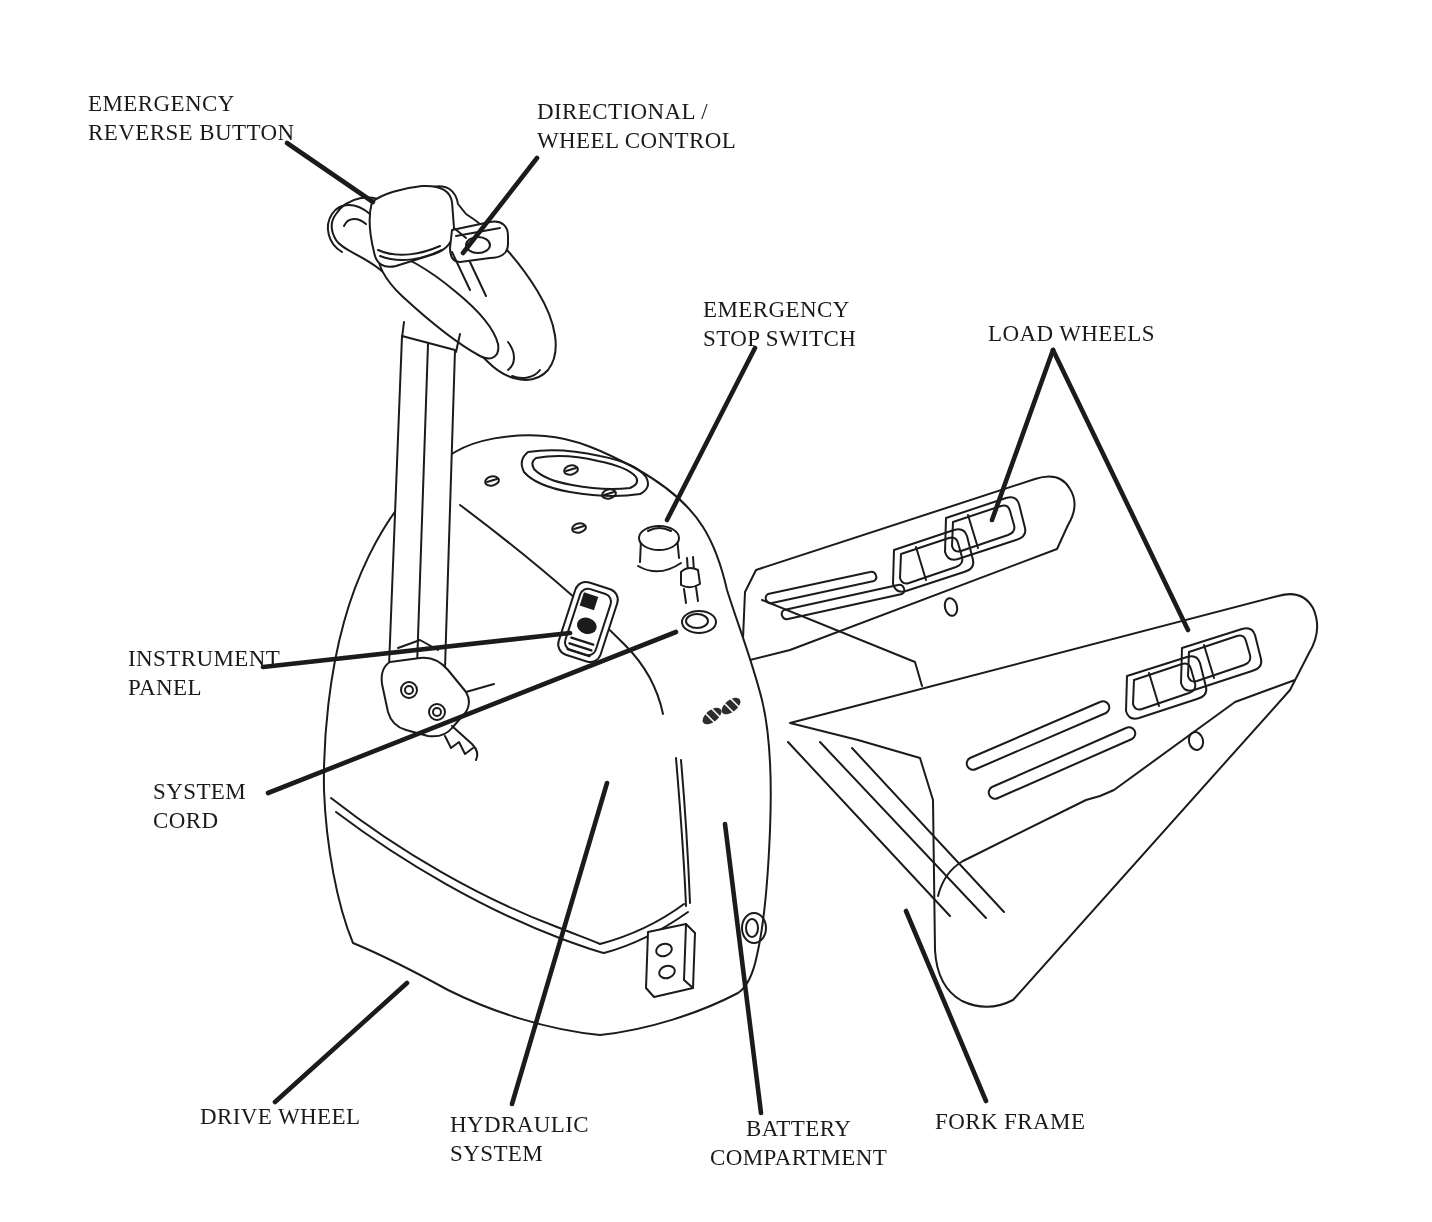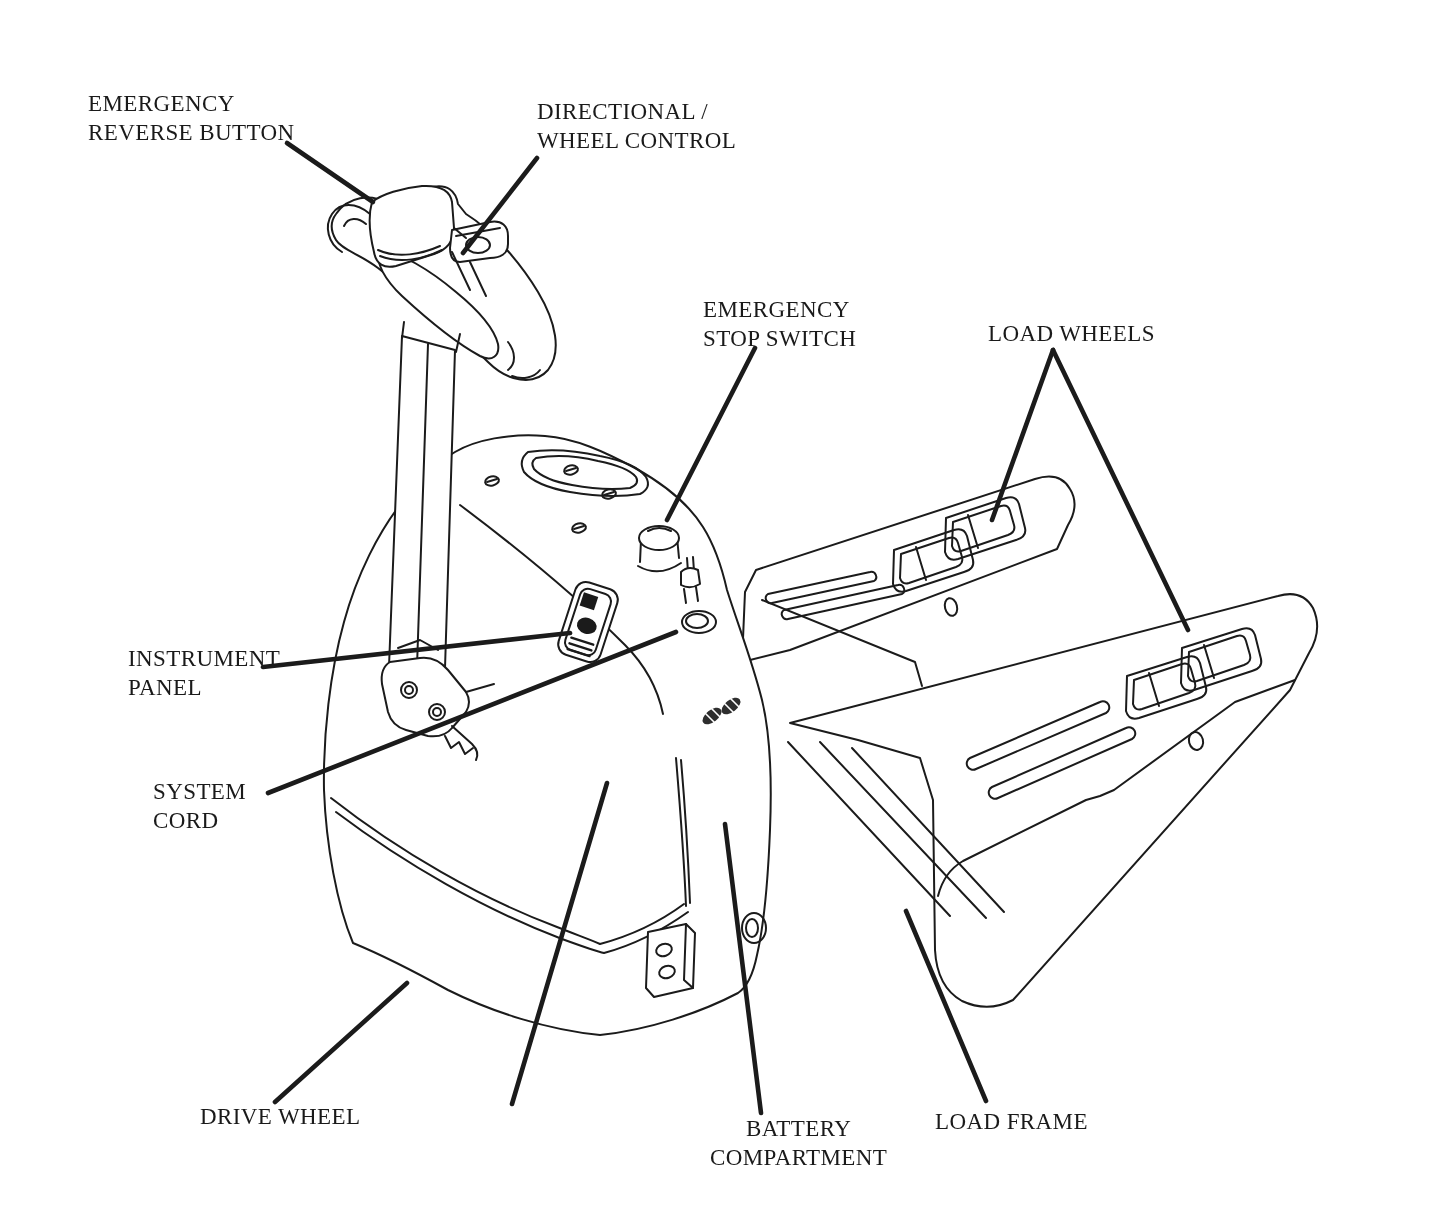--- a/index.html
+++ b/index.html
@@ -228,16 +228,18 @@
   <div class="lbl" style="left:537px;top:97px;">DIRECTIONAL /
 WHEEL CONTROL</div>
   <div class="lbl" style="left:703px;top:295px;">EMERGENCY
 STOP SWITCH</div>
   <div class="lbl" style="left:988px;top:319px;">LOAD WHEELS</div>
   <div class="lbl" style="left:128px;top:644px;">INSTRUMENT
 PANEL</div>
   <div class="lbl" style="left:153px;top:777px;">SYSTEM
 CORD</div>
   <div class="lbl" style="left:200px;top:1102px;">DRIVE WHEEL</div>
+  <div class="lbl" style="left:450px;top:1110px;">HYDRAULIC
+SYSTEM</div>
   <div class="lbl" style="left:710px;top:1114px;text-align:center;">BATTERY
 COMPARTMENT</div>
-  <div class="lbl" style="left:935px;top:1107px;">LOAD FRAME</div>
+  <div class="lbl" style="left:935px;top:1107px;">FORK FRAME</div>
 </div>
 
 </body></html>

